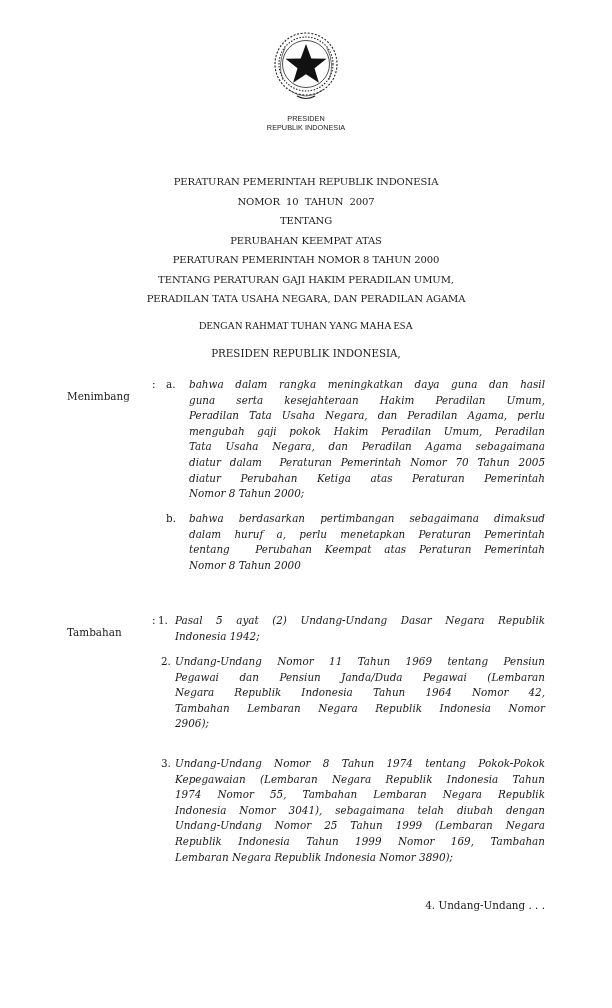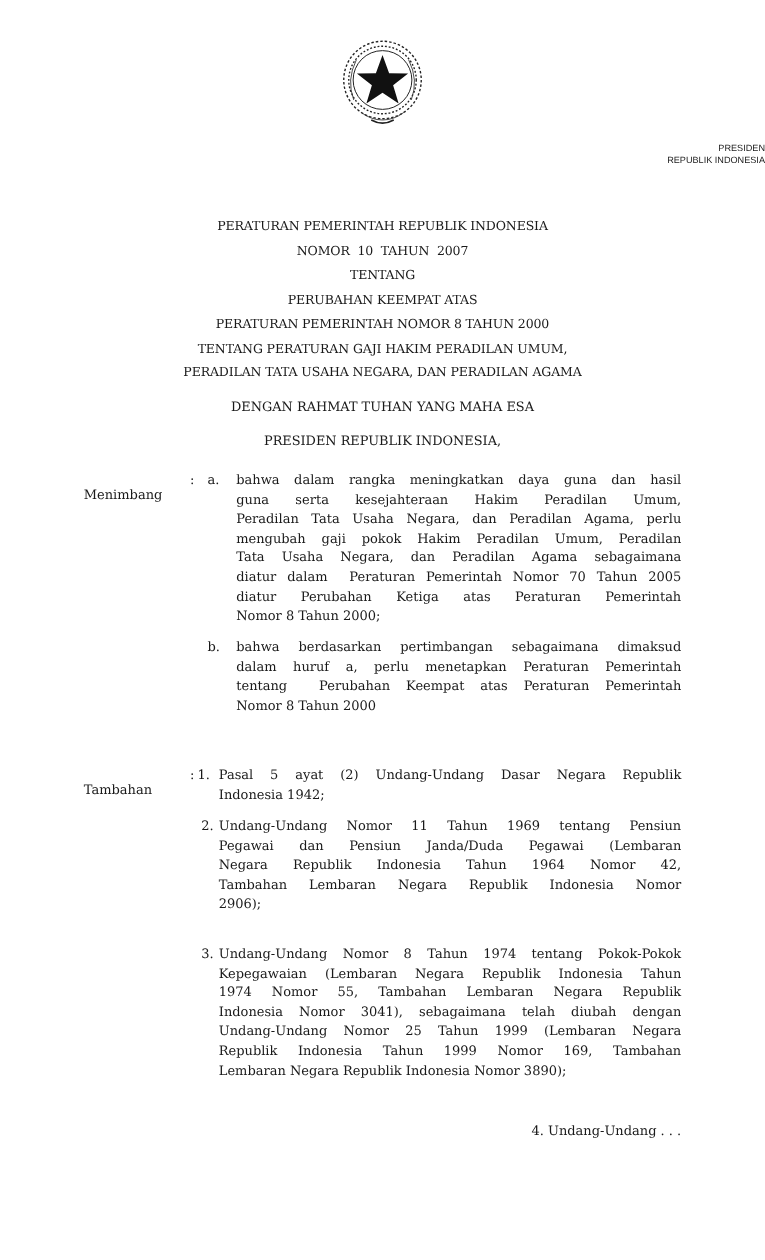--- a/index.html
+++ b/index.html
@@ -1,36 +1,36 @@
 <!DOCTYPE html>
 <html><head>
 <meta charset="utf-8">
 <style>
   html, body { margin: 0; padding: 0; background: #ffffff; }
   body { width: 612px; height: 1008px; position: relative; overflow: hidden;
          font-family: "DejaVu Serif", "Liberation Serif", serif; color: #1a1a1a; }
   .page { position: absolute; left: 0; top: 0; width: 612px; height: 1008px; }
 
   .emblem { position: absolute; left: 269px; top: 24px; width: 74px; height: 84px; }
-  .emblem-caption { position: absolute; left: 0; width: 612px; text-align: right;
+  .emblem-caption { position: absolute; left: 0; width: 612px; text-align: center;
          font-family: "Liberation Sans", "DejaVu Sans", sans-serif; font-size: 7.3px;
          line-height: 9px; color: #222; }
 
   .title-block { position: absolute; left: 0; top: 172px; width: 612px; text-align: center;
          font-size: 10px; line-height: 19.5px; letter-spacing: -0.1px; }
   .title-line { display: block; white-space: nowrap; }
   .centered { position: absolute; left: 0; width: 612px; text-align: center; font-size: 10.3px; }
 
   .section { position: absolute; left: 0; width: 612px; font-size: 10.4px; line-height: 15.6px; }
   .label { position: absolute; left: 67px; white-space: nowrap; margin-top: 12px; }
   .colon { position: absolute; left: 152px; }
   .item { position: absolute; }
   .item-marker { position: absolute; white-space: nowrap; }
   .item-text { position: absolute; text-align: justify; text-align-last: left; }
-  .line { display: block; text-align: justify; text-align-last: justify; white-space: nowrap; }
+  .line { display: block; text-align: justify; text-align-last: justify; white-space: nowrap; font-style: italic; }
   .line.last { text-align-last: left; }
 
   .footer-cont { position: absolute; left: 400px; top: 899px; width: 145px; text-align: right;
          font-size: 10.4px; white-space: nowrap; }
 </style>
 </head>
 <body>
 
 <div class="page">
 
@@ -53,21 +53,21 @@
   <div class="title-block">
     <span class="title-line">PERATURAN PEMERINTAH REPUBLIK INDONESIA</span>
     <span class="title-line" style="white-space:pre;">NOMOR  10  TAHUN  2007</span>
     <span class="title-line">TENTANG</span>
     <span class="title-line">PERUBAHAN KEEMPAT ATAS</span>
     <span class="title-line">PERATURAN PEMERINTAH NOMOR 8 TAHUN 2000</span>
     <span class="title-line">TENTANG PERATURAN GAJI HAKIM PERADILAN UMUM,</span>
     <span class="title-line">PERADILAN TATA USAHA NEGARA, DAN PERADILAN AGAMA</span>
   </div>
 
-  <div class="centered" style="top:320px;">DENGAN RAHMAT TUHAN YANG MAHA ESA</div>
+  <div class="centered" style="top:320px;font-family:Liberation Serif, serif;">DENGAN RAHMAT TUHAN YANG MAHA ESA</div>
   <div class="centered" style="top:347px;">PRESIDEN REPUBLIK INDONESIA,</div>
 
   <div class="section" style="top:377px;">
     <span class="label" style="top:0;">Menimbang</span>
     <span class="colon" style="top:0;">:</span>
 
     <div class="item" style="top:0; left:0;">
       <span class="item-marker" style="left:166px; top:0;">a.</span>
       <div class="item-text" style="left:189px; top:0; width:356px;">
         <span class="line">bahwa dalam rangka meningkatkan daya guna dan hasil</span>

